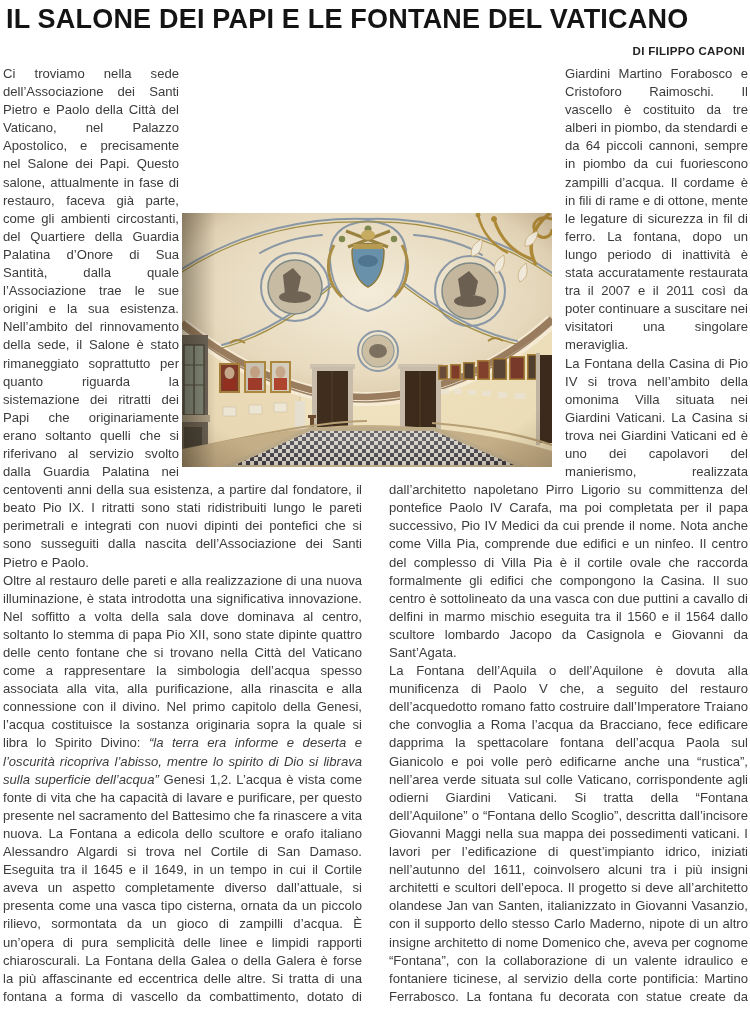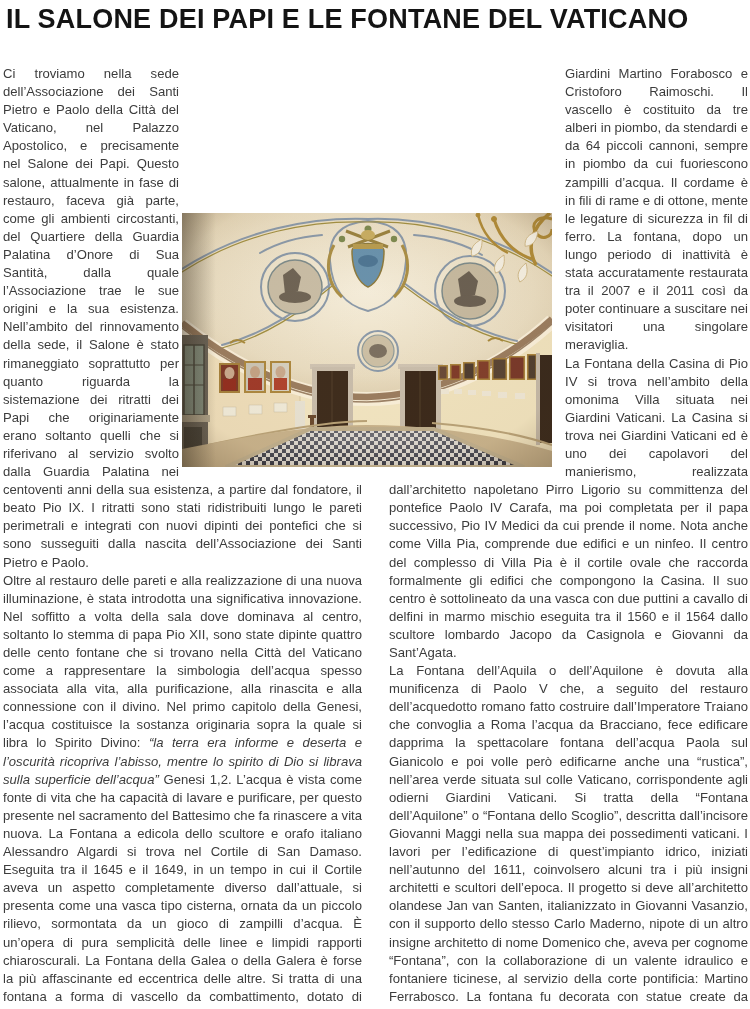--- a/index.html
+++ b/index.html
@@ -32,20 +32,21 @@
     line-height:0;
   }
   em { font-style:italic; }
 </style>
 </head>
 <body>
 
 <div class="page">
 
   <h1 class="title">IL SALONE DEI PAPI E LE FONTANE DEL VATICANO</h1>
+  <div class="byline">DI FILIPPO CAPONI</div>
 
   <div class="columns">
 
     <div class="col">
       <p><span class="wrap-spacer-right"></span><span>Ci troviamo nella sede dell’Associazione dei Santi Pietro e Paolo della Città del Vaticano, nel Palazzo Apostolico, e precisamente nel Salone dei Papi. Questo salone, attualmente in fase di restauro, faceva già parte, come gli ambienti circostanti, del Quartiere della Guardia Palatina d’Onore di Sua Santità, dalla quale l’Associazione trae le sue origini e la sua esistenza. Nell’ambito del rinnovamento della sede, il Salone è stato rimaneggiato soprattutto per quanto riguarda la sistemazione dei ritratti dei Papi che originariamente erano soltanto quelli che si riferivano al servizio svolto dalla Guardia Palatina nei centoventi anni della sua esistenza, a partire dal fondatore, il beato Pio IX. I ritratti sono stati ridistribuiti lungo le pareti perimetrali e integrati con nuovi dipinti dei pontefici che si sono susseguiti dalla nascita dell’Associazione dei Santi Pietro e Paolo.</span></p>
       <p><span>Oltre al restauro delle pareti e alla realizzazione di una nuova illuminazione, è stata introdotta una significativa innovazione. Nel soffitto a volta della sala dove dominava al centro, soltanto lo stemma di papa Pio XII, sono state dipinte quattro delle cento fontane che si trovano nella Città del Vaticano come a rappresentare la simbologia dell’acqua spesso associata alla vita, alla purificazione, alla rinascita e alla connessione con il divino. Nel primo capitolo della Genesi, l’acqua costituisce la sostanza originaria sopra la quale si libra lo Spirito Divino: </span><em>“la terra era informe e deserta e l’oscurità ricopriva l’abisso, mentre lo spirito di Dio si librava sulla superficie dell’acqua”</em><span> Genesi 1,2. L’acqua è vista come fonte di vita che ha capacità di lavare e purificare, per questo presente nel sacramento del Battesimo che fa rinascere a vita nuova. La Fontana a edicola dello scultore e orafo italiano Alessandro Algardi si trova nel Cortile di San Damaso. Eseguita tra il 1645 e il 1649, in un tempo in cui il Cortile aveva un aspetto completamente diverso dall’attuale, si presenta come una vasca tipo cisterna, ornata da un piccolo rilievo, sormontata da un gioco di zampilli d’acqua. È un’opera di pura semplicità delle linee e limpidi rapporti chiaroscurali. La Fontana della Galea o della Galera è forse la più affascinante ed eccentrica delle altre. Si tratta di una fontana a forma di vascello da combattimento, dotato di cannoni, sartie e vele. La meravigliosa fontana è stata realizzata dallo stagnaro Giovanni Fantini nel 1621, nella sua bottega situata nel rione Sant’Eustachio, durante il pontificato del papa Gregorio XV, quasi interamente in piombo, sotto la supervisione dei Soprintendenti ai</span></p>
     </div>
 
     <div class="col">
       <p><span class="wrap-spacer-left"></span><span>Giardini Martino Forabosco e Cristoforo Raimoschi. Il vascello è costituito da tre alberi in piombo, da stendardi e da 64 piccoli cannoni, sempre in piombo da cui fuoriescono zampilli d’acqua. Il cordame è in fili di rame e di ottone, mente le legature di sicurezza in fil di ferro. La fontana, dopo un lungo periodo di inattività è stata accuratamente restaurata tra il 2007 e il 2011 così da poter continuare a suscitare nei visitatori una singolare meraviglia.</span></p>

